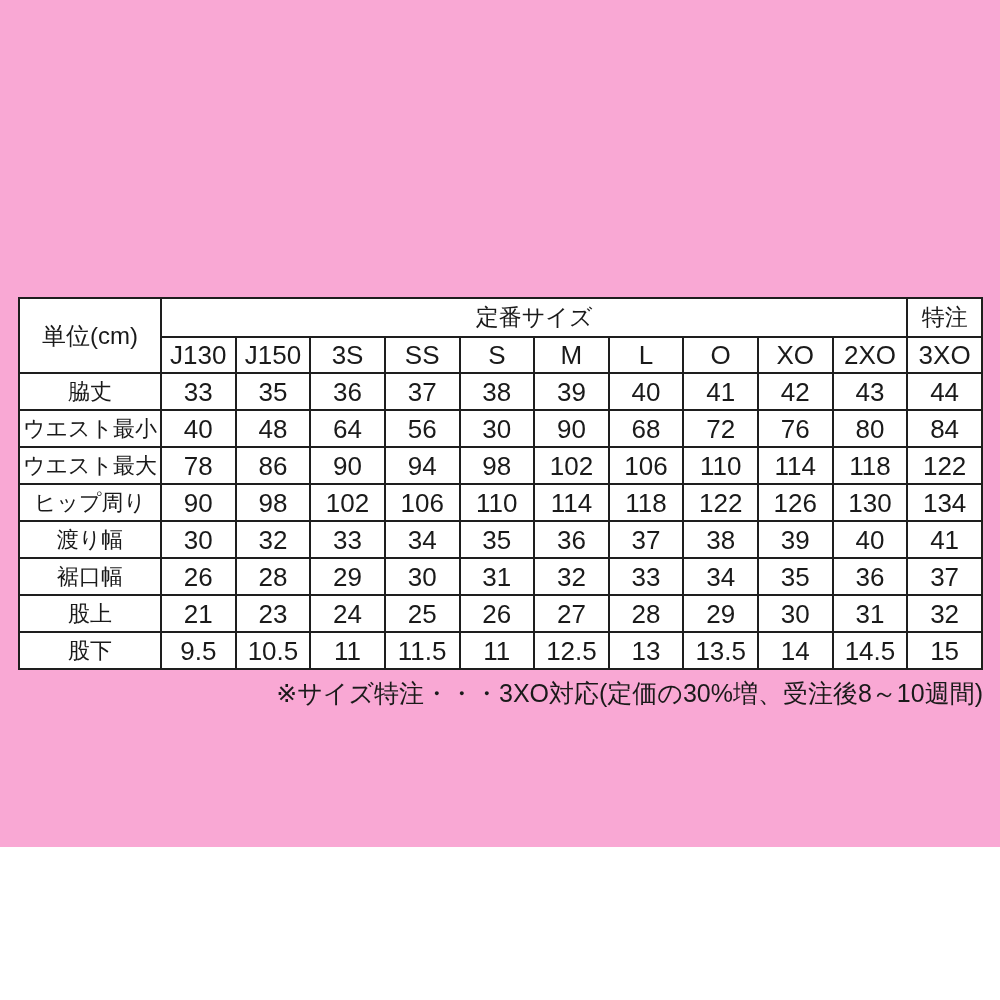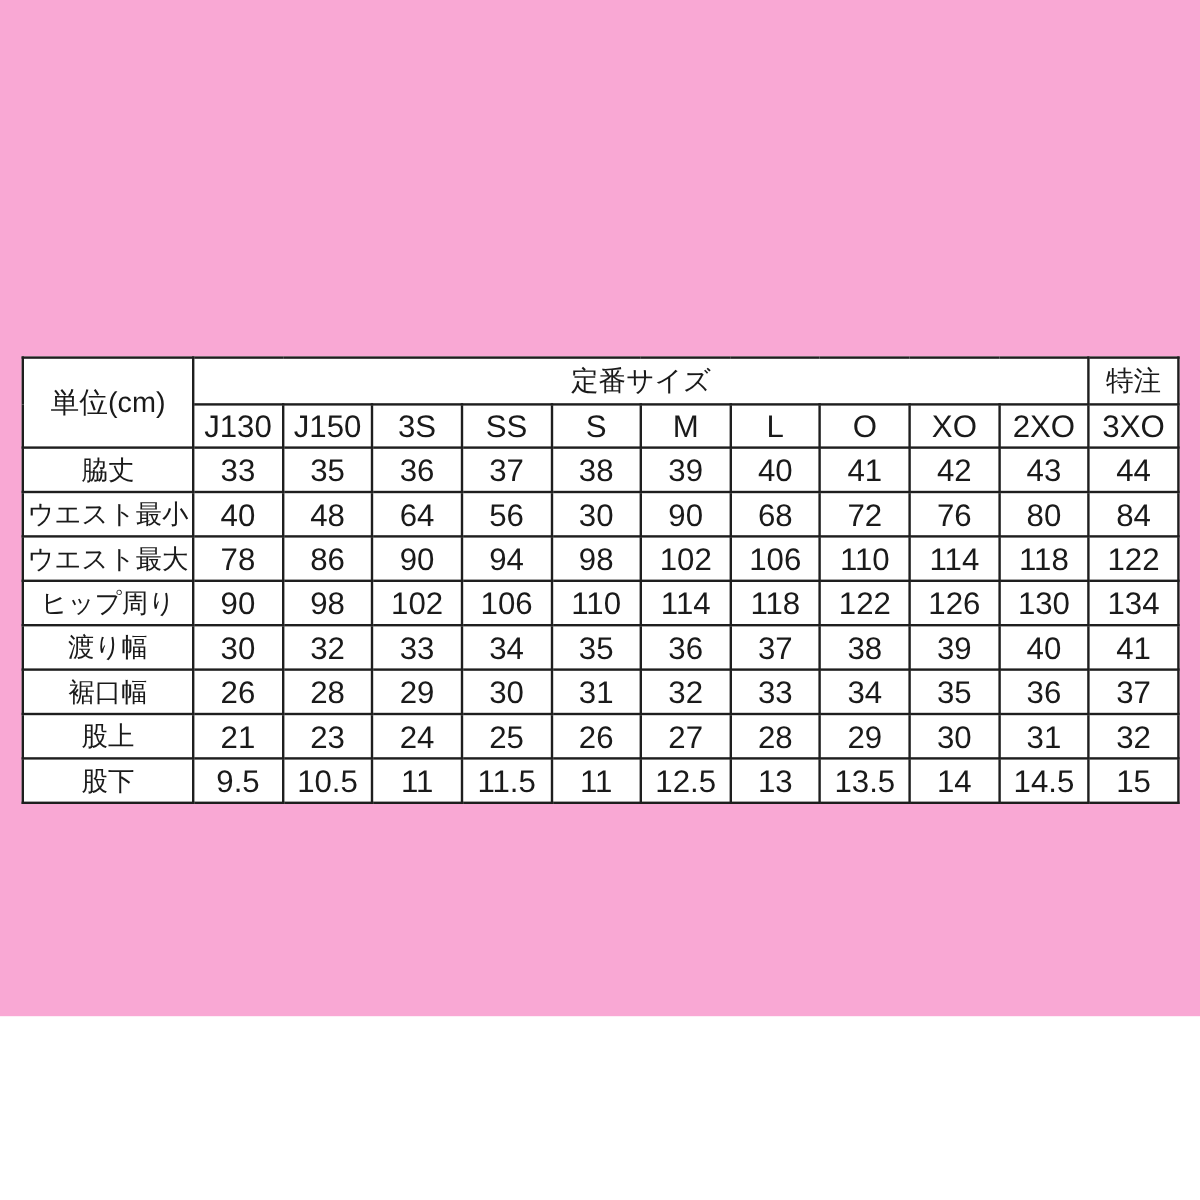--- a/index.html
+++ b/index.html
@@ -204,14 +204,15 @@
           <td class="value-cell">12.5</td>
           <td class="value-cell">13</td>
           <td class="value-cell">13.5</td>
           <td class="value-cell">14</td>
           <td class="value-cell">14.5</td>
           <td class="value-cell">15</td>
         </tr>
       </tbody>
   </table>
 
+  <div class="footnote">※サイズ特注・・・3XO対応(定価の30%増、受注後8～10週間)</div>
 
 </div>
 
 </body></html>

